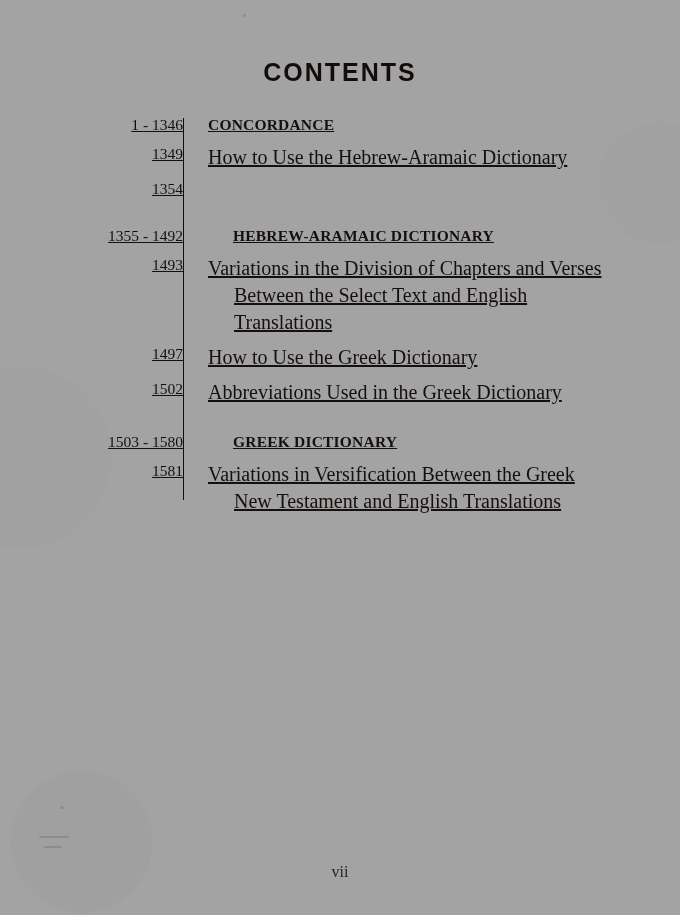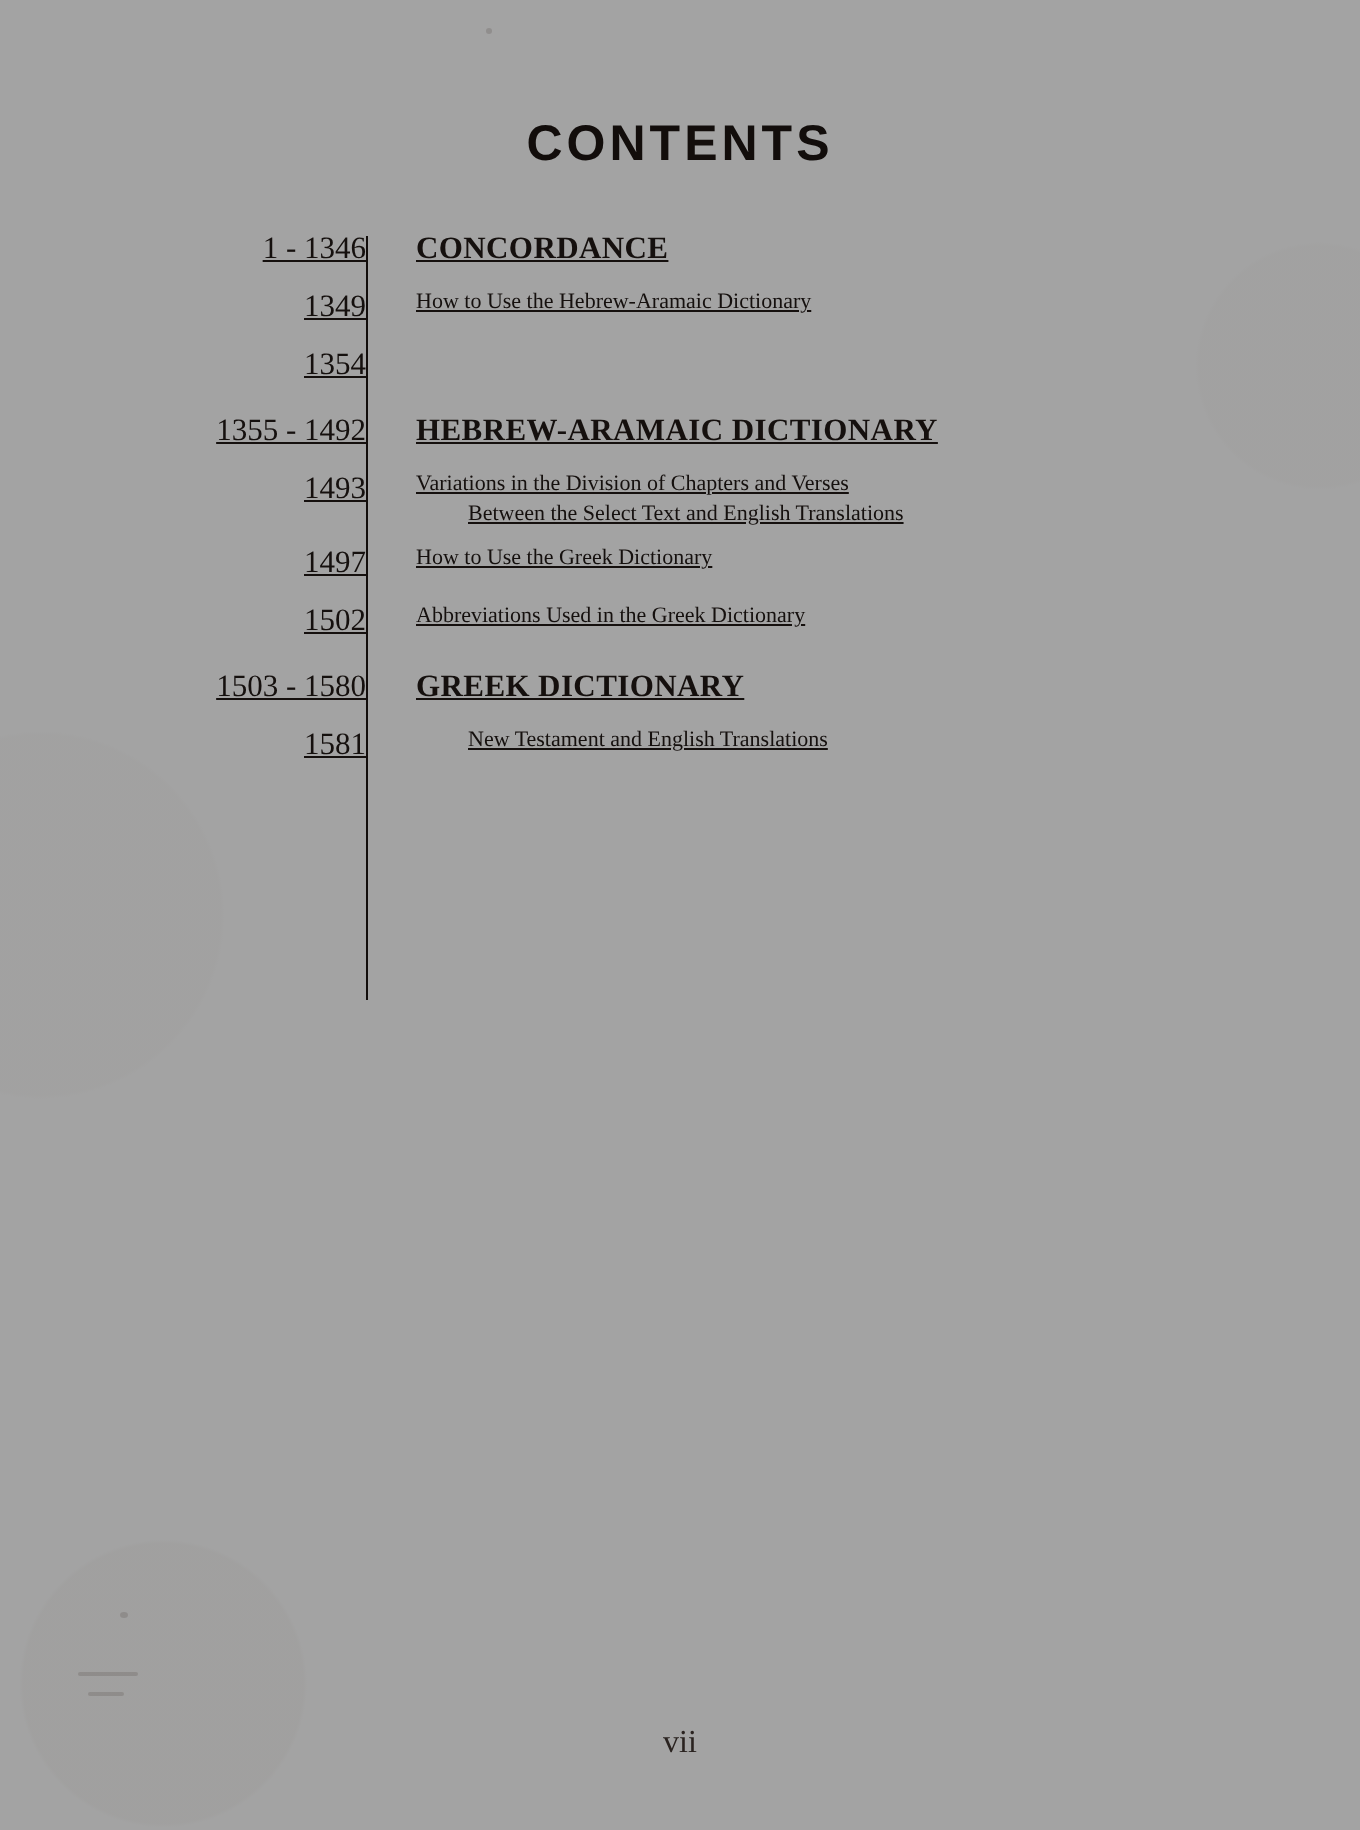--- a/index.html
+++ b/index.html
@@ -50,37 +50,38 @@
     left: 80px;
     width: 540px;
   }
   .row {
     display: flex;
     align-items: flex-start;
     margin-bottom: 8px;
     text-decoration: underline;
   }
   .row.gap-before {
-    margin-top: 12px;
+    margin-top: 26px;
+    gap: 25px;
   }
   .pages {
     width: 103px;
     text-align: right;
     padding-right: 11px;
     font-size: 15.5px;
     line-height: 1.35;
     white-space: nowrap;
     color: #15100e;
   }
   .pages.bold {
     font-weight: normal;
   }
   .label {
     padding-left: 14px;
-    font-size: 11px;
+    font-size: 20px;
     line-height: 1.35;
     flex: 1;
   }
   .label.heading {
     font-weight: bold;
     letter-spacing: 0.2px;
     font-size: 15.5px;
   }
   .label .cont {
     display: block;
@@ -164,20 +165,21 @@
     </div>
 
     <div class="row gap-before">
       <div class="pages bold">1503 - 1580</div>
       <div class="label heading">GREEK DICTIONARY</div>
     </div>
 
     <div class="row">
       <div class="pages">1581</div>
       <div class="label">
+        <span>Variations in Versification Between the Greek</span>
         <span class="cont">New Testament and English Translations</span>
       </div>
     </div>
 
 
   </div>
 
   <div class="folio">vii</div>
 
 </div>

